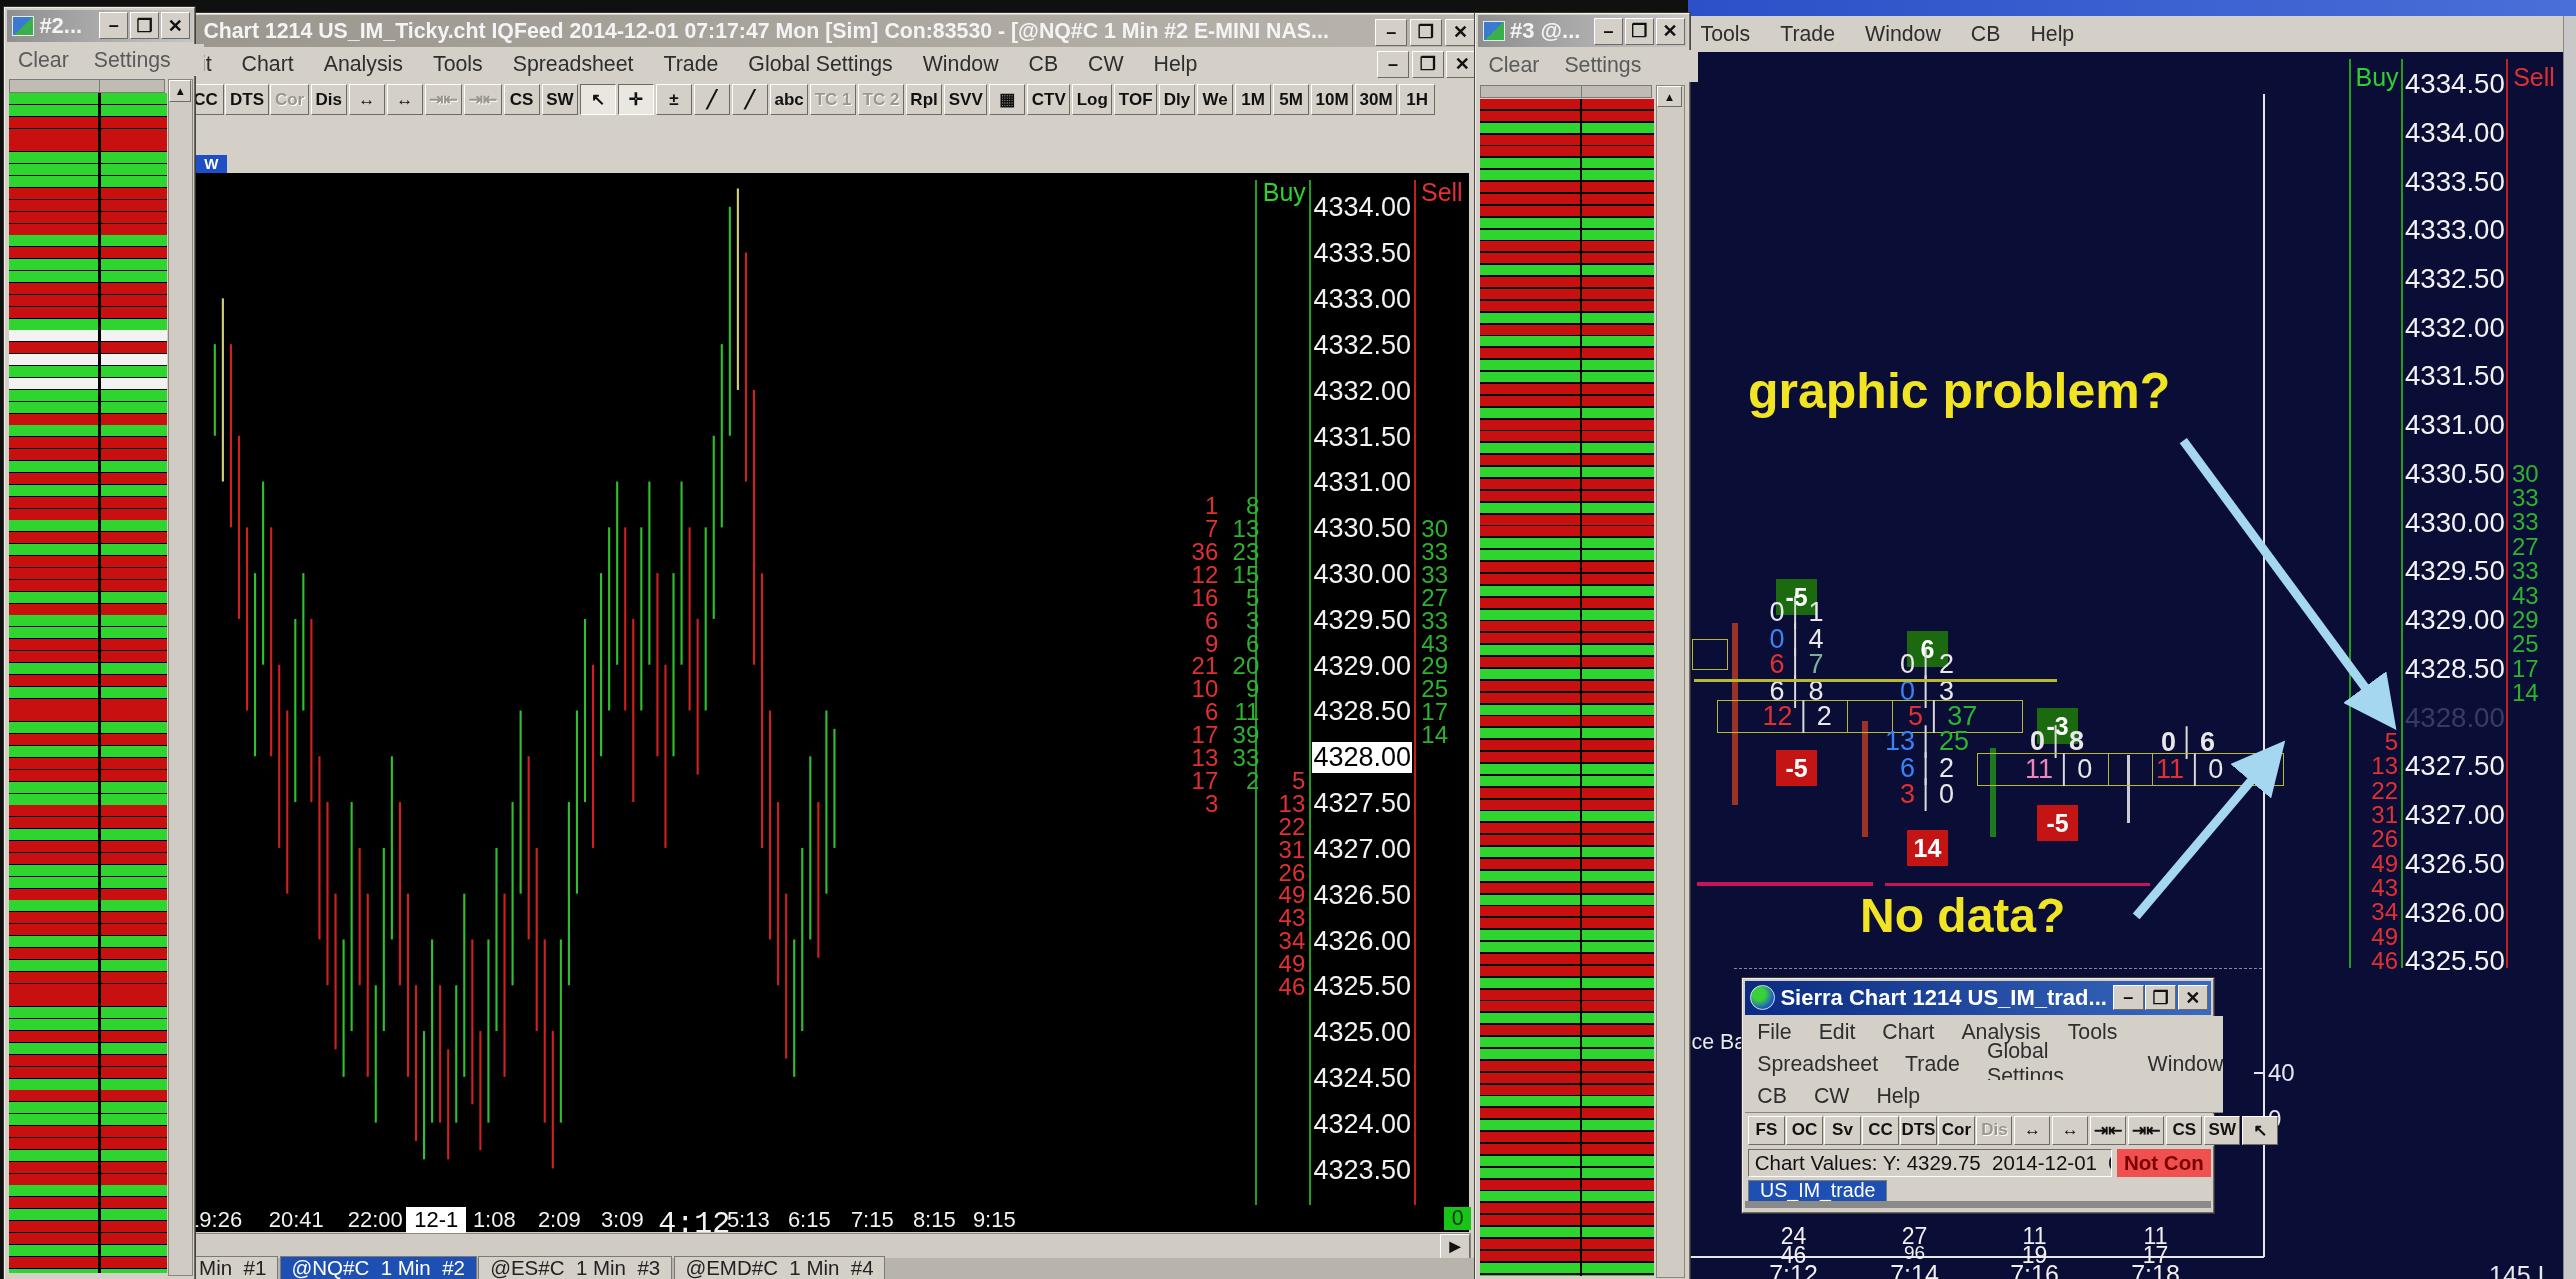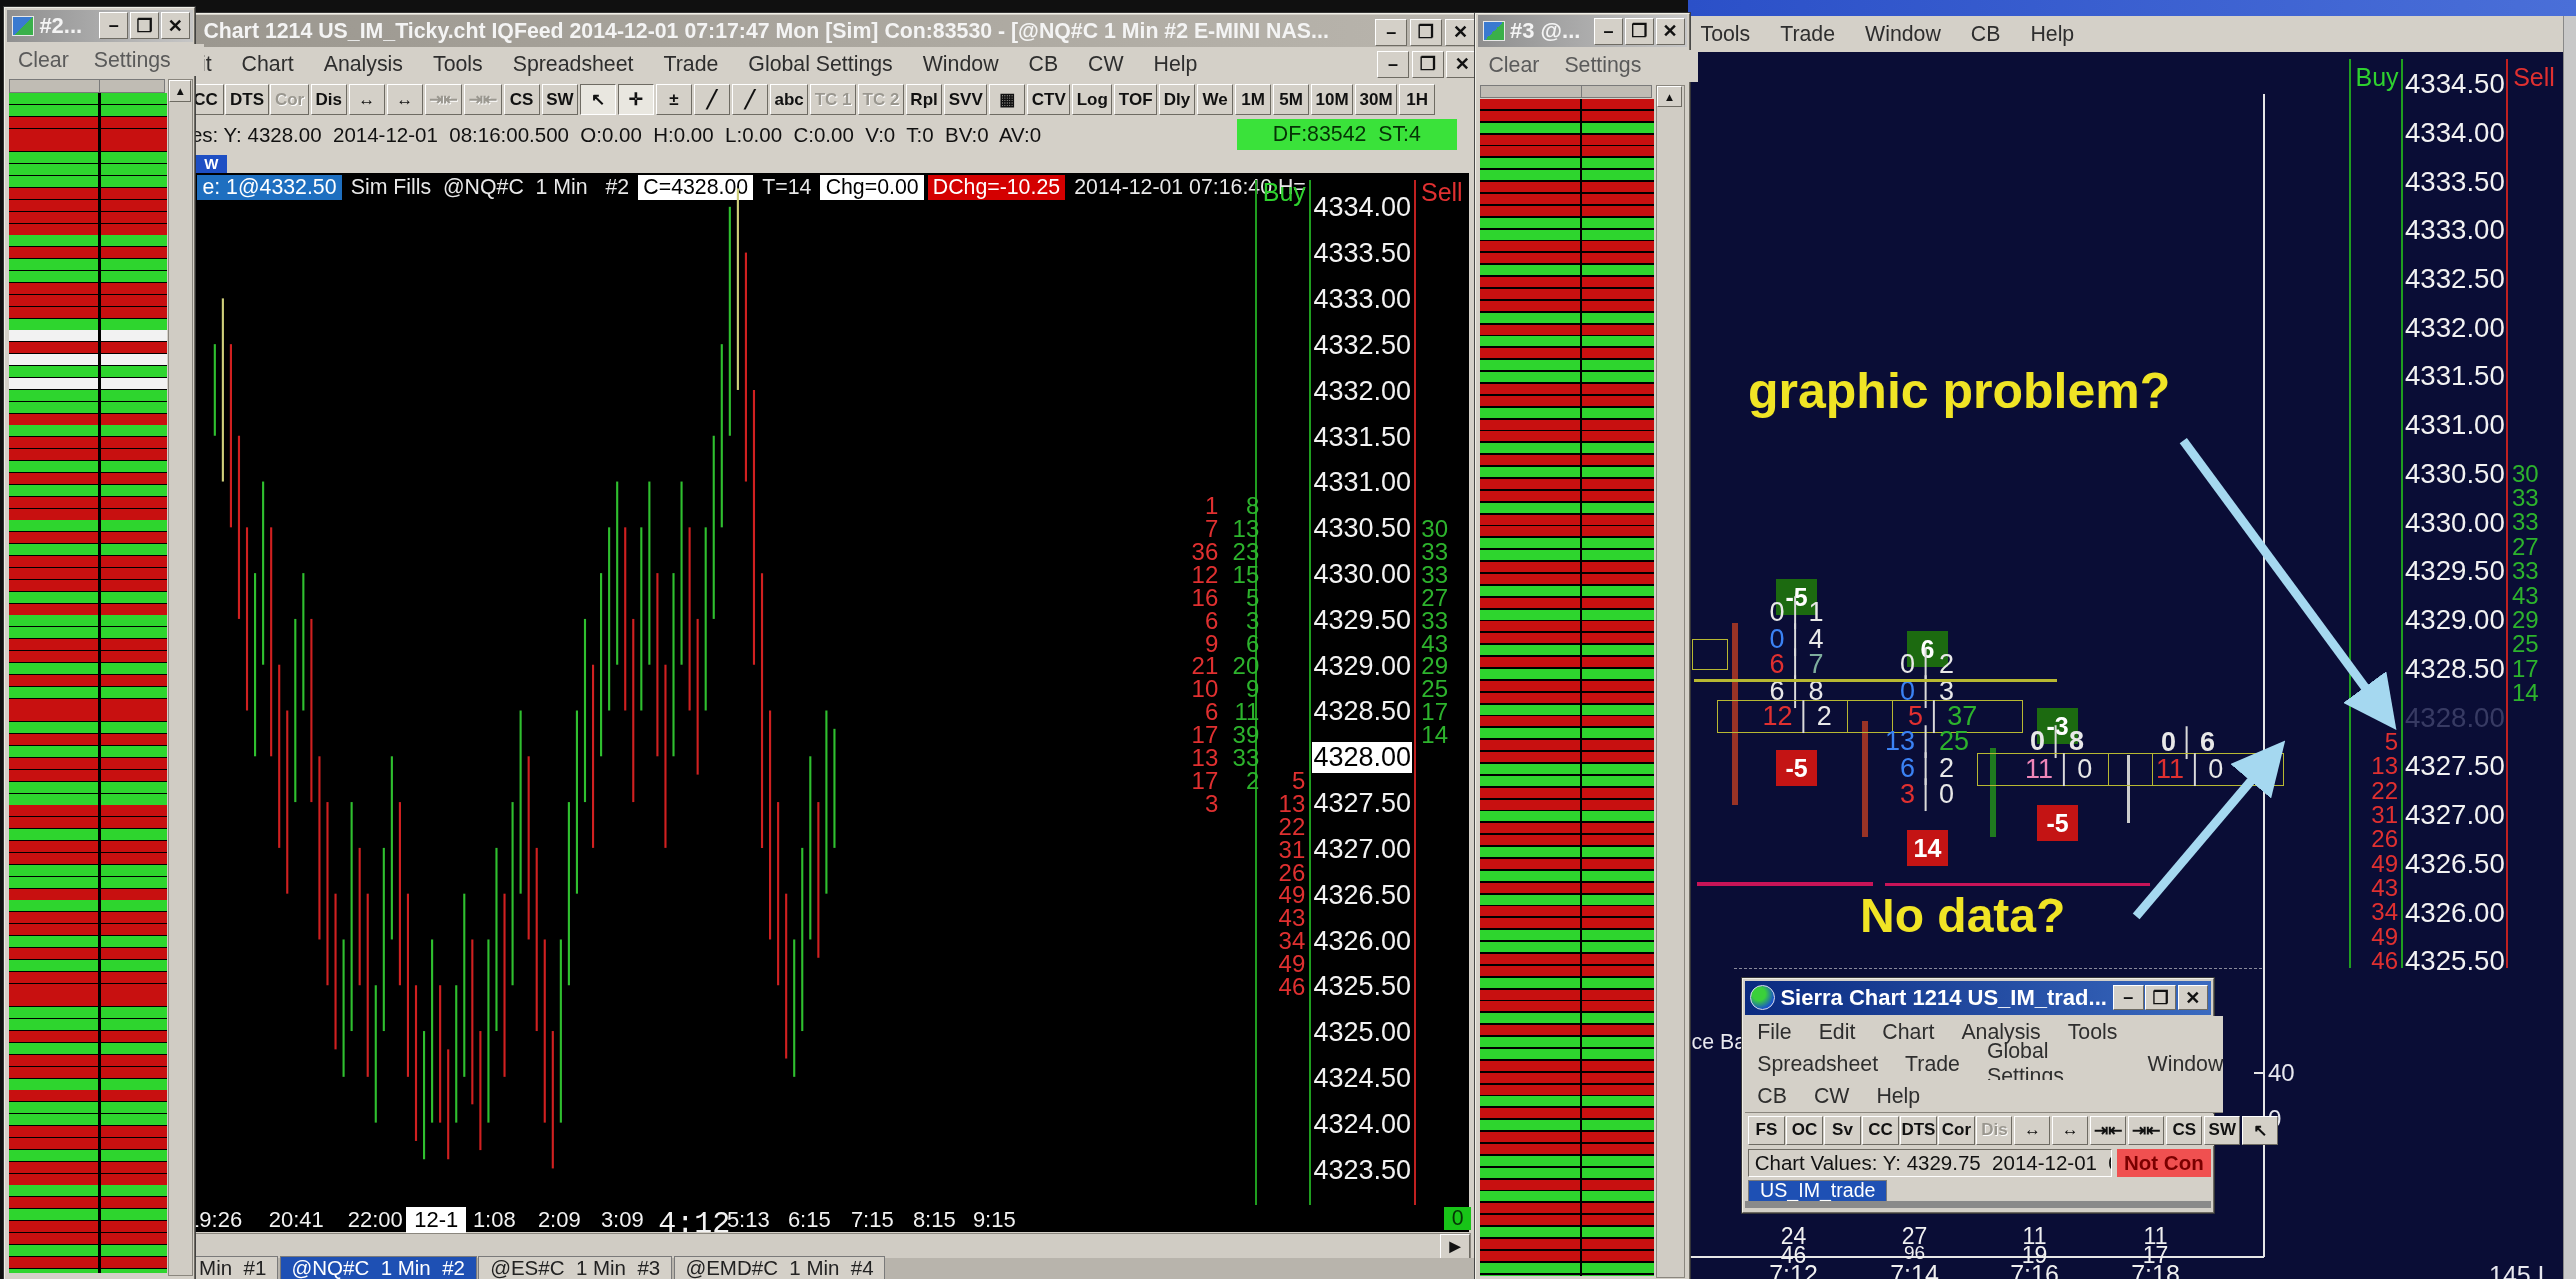--- a/index.html
+++ b/index.html
@@ -218,36 +218,23 @@
         <span class="tbtn" style="height: 28.5px;">Log</span>
         <span class="tbtn" style="height: 28.5px;">TOF</span>
         <span class="tbtn" style="height: 28.5px;">Dly</span>
         <span class="tbtn" style="height: 28.5px;">We</span>
         <span class="tbtn" style="height: 28.5px;">1M</span>
         <span class="tbtn" style="height: 28.5px;">5M</span>
         <span class="tbtn" style="height: 28.5px;">10M</span>
         <span class="tbtn" style="height: 28.5px;">30M</span>
         <span class="tbtn" style="height: 28.5px;">1H</span>
       </div>
-    <div class="abs" style="left:1.8px;top:103px;width:1296px;height:36px;background:#d4d0c8;display:flex;align-items:center;">
-      <span class="blacktxt" style="font-size:20.5px;padding-left:7.1px;white-space:pre;flex:1;">es: Y: 4328.00  2014-12-01  08:16:00.500  O:0.00  H:0.00  L:0.00  C:0.00  V:0  T:0  BV:0  AV:0</span>
-      <span style="background:#3ae23a;color:#063306;font-size:21.3px;padding:2.7px 36px;margin-right:23px;white-space:pre;">DF:83542  ST:4</span>
-    </div>
     <div class="abs" style="left:13.3px;top:141px;width:32px;height:18px;background:#1e4fc4;color:#fff;font-size:15px;font-weight:bold;display:flex;align-items:center;justify-content:center;">W</div>
 
     <div class="chart-black" id="main-chart-area" style="left:13.3px;top:159px;width:1274px;height:1059px;">
-      <div class="abs" id="chart-header" style="left:1.8px;top:2.7px;display:flex;gap:3.6px;">
-          <span class="seg" style="background: rgb(30, 111, 192); color: rgb(255, 255, 255);">e: 1@4332.50</span>
-          <span class="seg" style="color: rgb(232, 232, 232);">Sim Fills  @NQ#C  1 Min   #2</span>
-          <span class="seg" style="background: rgb(255, 255, 255); color: rgb(0, 0, 0);">C=4328.00</span>
-          <span class="seg" style="color: rgb(232, 232, 232);">T=14</span>
-          <span class="seg" style="background: rgb(255, 255, 255); color: rgb(0, 0, 0);">Chg=0.00</span>
-          <span class="seg" style="background: rgb(212, 0, 0); color: rgb(255, 255, 255);">DChg=-10.25</span>
-          <span class="seg" style="color: rgb(232, 232, 232);">2014-12-01 07:16:40 H=</span>
-        </div>
       <svg class="abs" id="candles" width="1112" height="1059" style="left:0;top:0;" viewBox="0 0 1250 1191">
           <line x1="22" x2="22" y1="192.5" y2="295.5" stroke="#2fbf2f" stroke-width="2.4"></line>
           <line x1="31.05" x2="31.05" y1="141.0" y2="347.0" stroke="#cfcf7a" stroke-width="2.4"></line>
           <line x1="40.1" x2="40.1" y1="192.5" y2="398.5" stroke="#d02020" stroke-width="2.4"></line>
           <line x1="49.150000000000006" x2="49.150000000000006" y1="295.5" y2="501.5" stroke="#d02020" stroke-width="2.4"></line>
           <line x1="58.2" x2="58.2" y1="398.5" y2="604.5" stroke="#d02020" stroke-width="2.4"></line>
           <line x1="67.25" x2="67.25" y1="450.0" y2="656.0" stroke="#2fbf2f" stroke-width="2.4"></line>
           <line x1="76.30000000000001" x2="76.30000000000001" y1="347.0" y2="553.0" stroke="#2fbf2f" stroke-width="2.4"></line>
           <line x1="85.35000000000001" x2="85.35000000000001" y1="398.5" y2="656.0" stroke="#d02020" stroke-width="2.4"></line>
           <line x1="94.4" x2="94.4" y1="553.0" y2="759.0" stroke="#d02020" stroke-width="2.4"></line>

